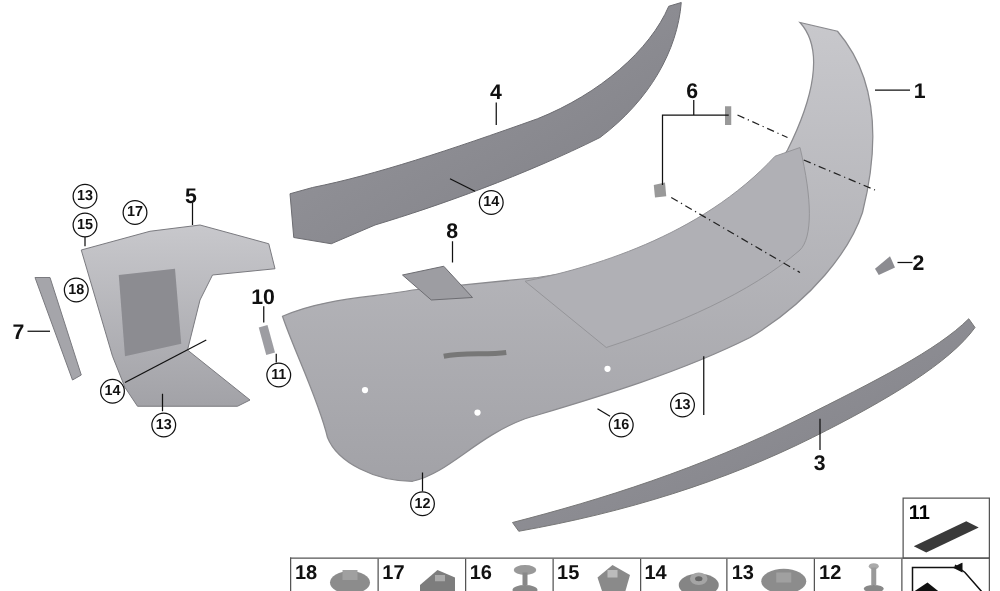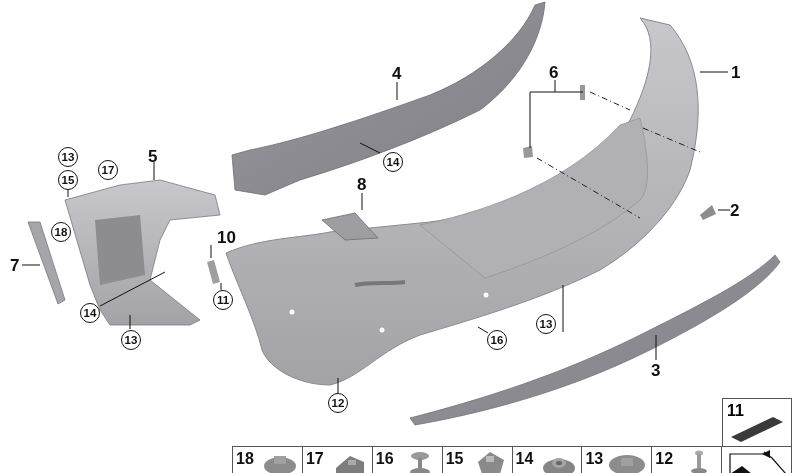--- a/index.html
+++ b/index.html
@@ -82,21 +82,21 @@
 
   
   <span class="num" style="left:731px;top:64px">1</span>
   <span class="num" style="left:730px;top:202px">2</span>
   <span class="num" style="left:651px;top:362px">3</span>
   <span class="num" style="left:392px;top:65px">4</span>
   <span class="num" style="left:148px;top:148px">5</span>
   <span class="num" style="left:549px;top:64px">6</span>
   <span class="num" style="left:10px;top:257px">7</span>
   <span class="num" style="left:357px;top:176px">8</span>
-  <span class="num" style="left:217px;top:229px">10</span>
+  <span class="num" style="left:201px;top:229px">10</span>
 
   
   <span class="circ" style="left:58px;top:147px">13</span>
   <span class="circ" style="left:58px;top:170px">15</span>
   <span class="circ" style="left:98px;top:160px">17</span>
   <span class="circ" style="left:51px;top:222px">18</span>
   <span class="circ" style="left:80px;top:303px">14</span>
   <span class="circ" style="left:121px;top:330px">13</span>
   <span class="circ" style="left:213px;top:290px">11</span>
   <span class="circ" style="left:383px;top:152px">14</span>

